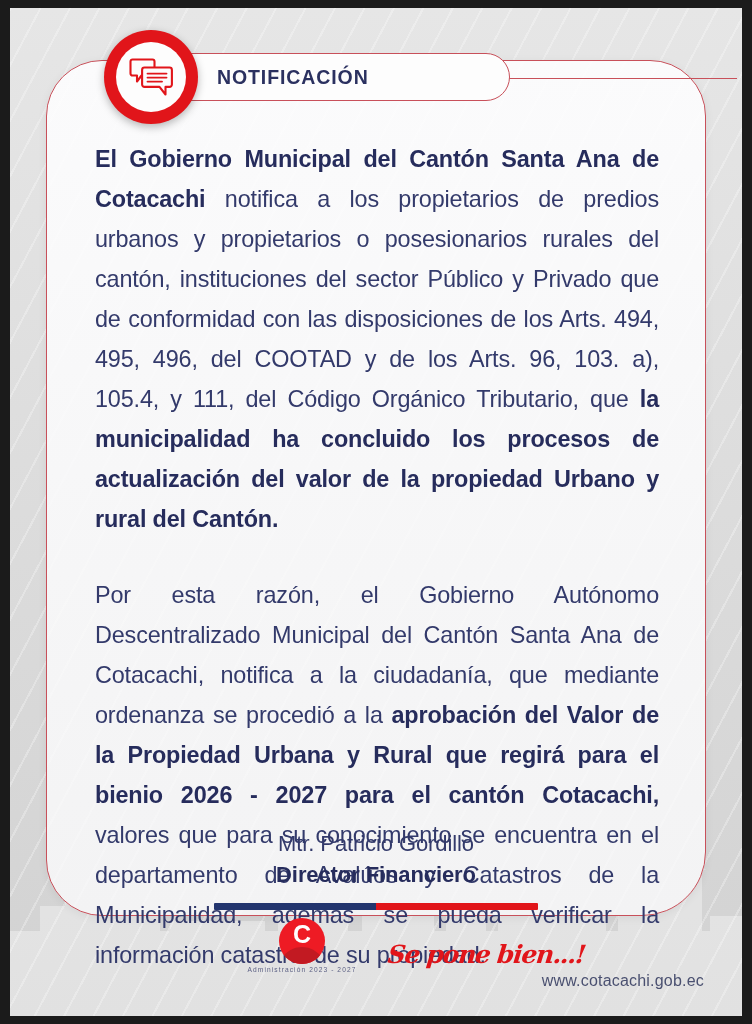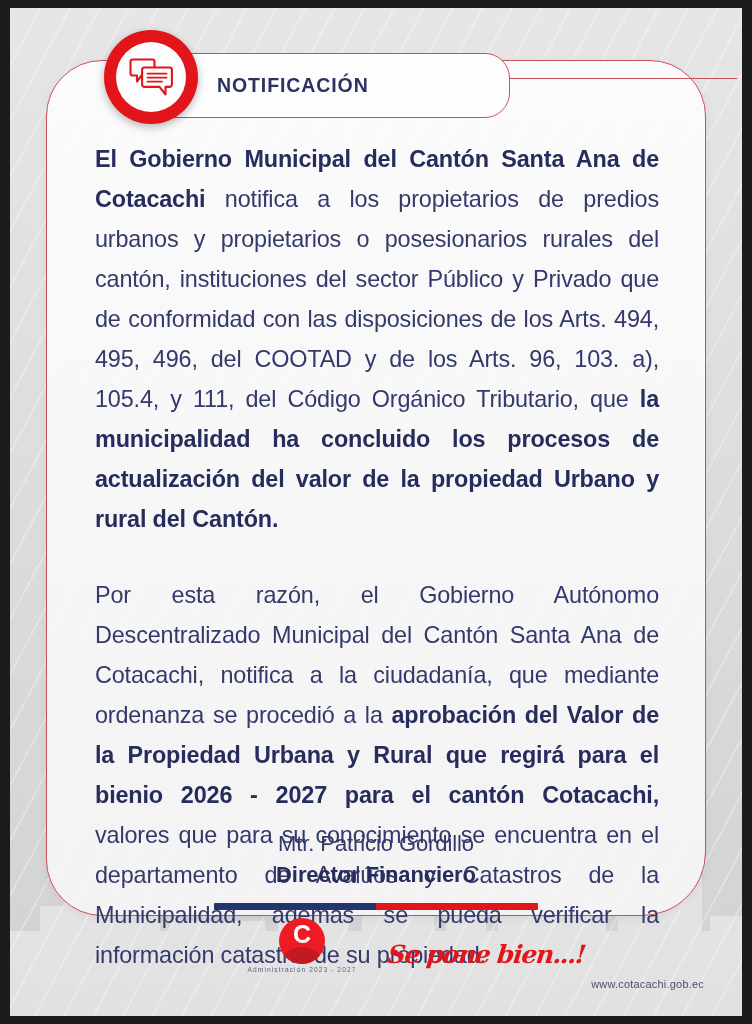--- a/index.html
+++ b/index.html
@@ -63,21 +63,21 @@
         rgba(255,255,255,.5) 2px,
         rgba(0,0,0,0) 2px,
         rgba(0,0,0,0) 30px);
     opacity:.35; pointer-events:none;
   }
 
   
   .header-pill {
     position:absolute;
     left:128px; top:45px;
-    width:372px; height:65px;
+    width:372px; height:48px;
     background:#fdfdfd;
     border:1.3px solid #c8505a;
     border-radius:25px;
     display:flex; align-items:center;
     z-index:6;
   }
   .header-title {
     margin-left:78px;
     font-size:19.5px;
     font-weight:bold;
@@ -190,21 +190,21 @@
   .slogan {
     position:absolute; left:368px; top:24px;
     font-family:"DejaVu Serif", serif;
     font-style:italic; font-weight:bold;
     font-size:25px; color:#e1151a;
     letter-spacing:-1.3px;
     transform:skewX(-6deg);
   }
   .site-url {
     position:absolute; right:28px; bottom:18px;
-    font-size:11px; color:#4a5070; letter-spacing:.2px;
+    font-size:16px; color:#4a5070; letter-spacing:.2px;
   }
 </style>
 </head>
 <body>
 
 <div class="poster">
 
   <div class="bg-sheen"></div>
 
   <svg class="watermark" viewBox="0 0 752 300" preserveAspectRatio="none">

